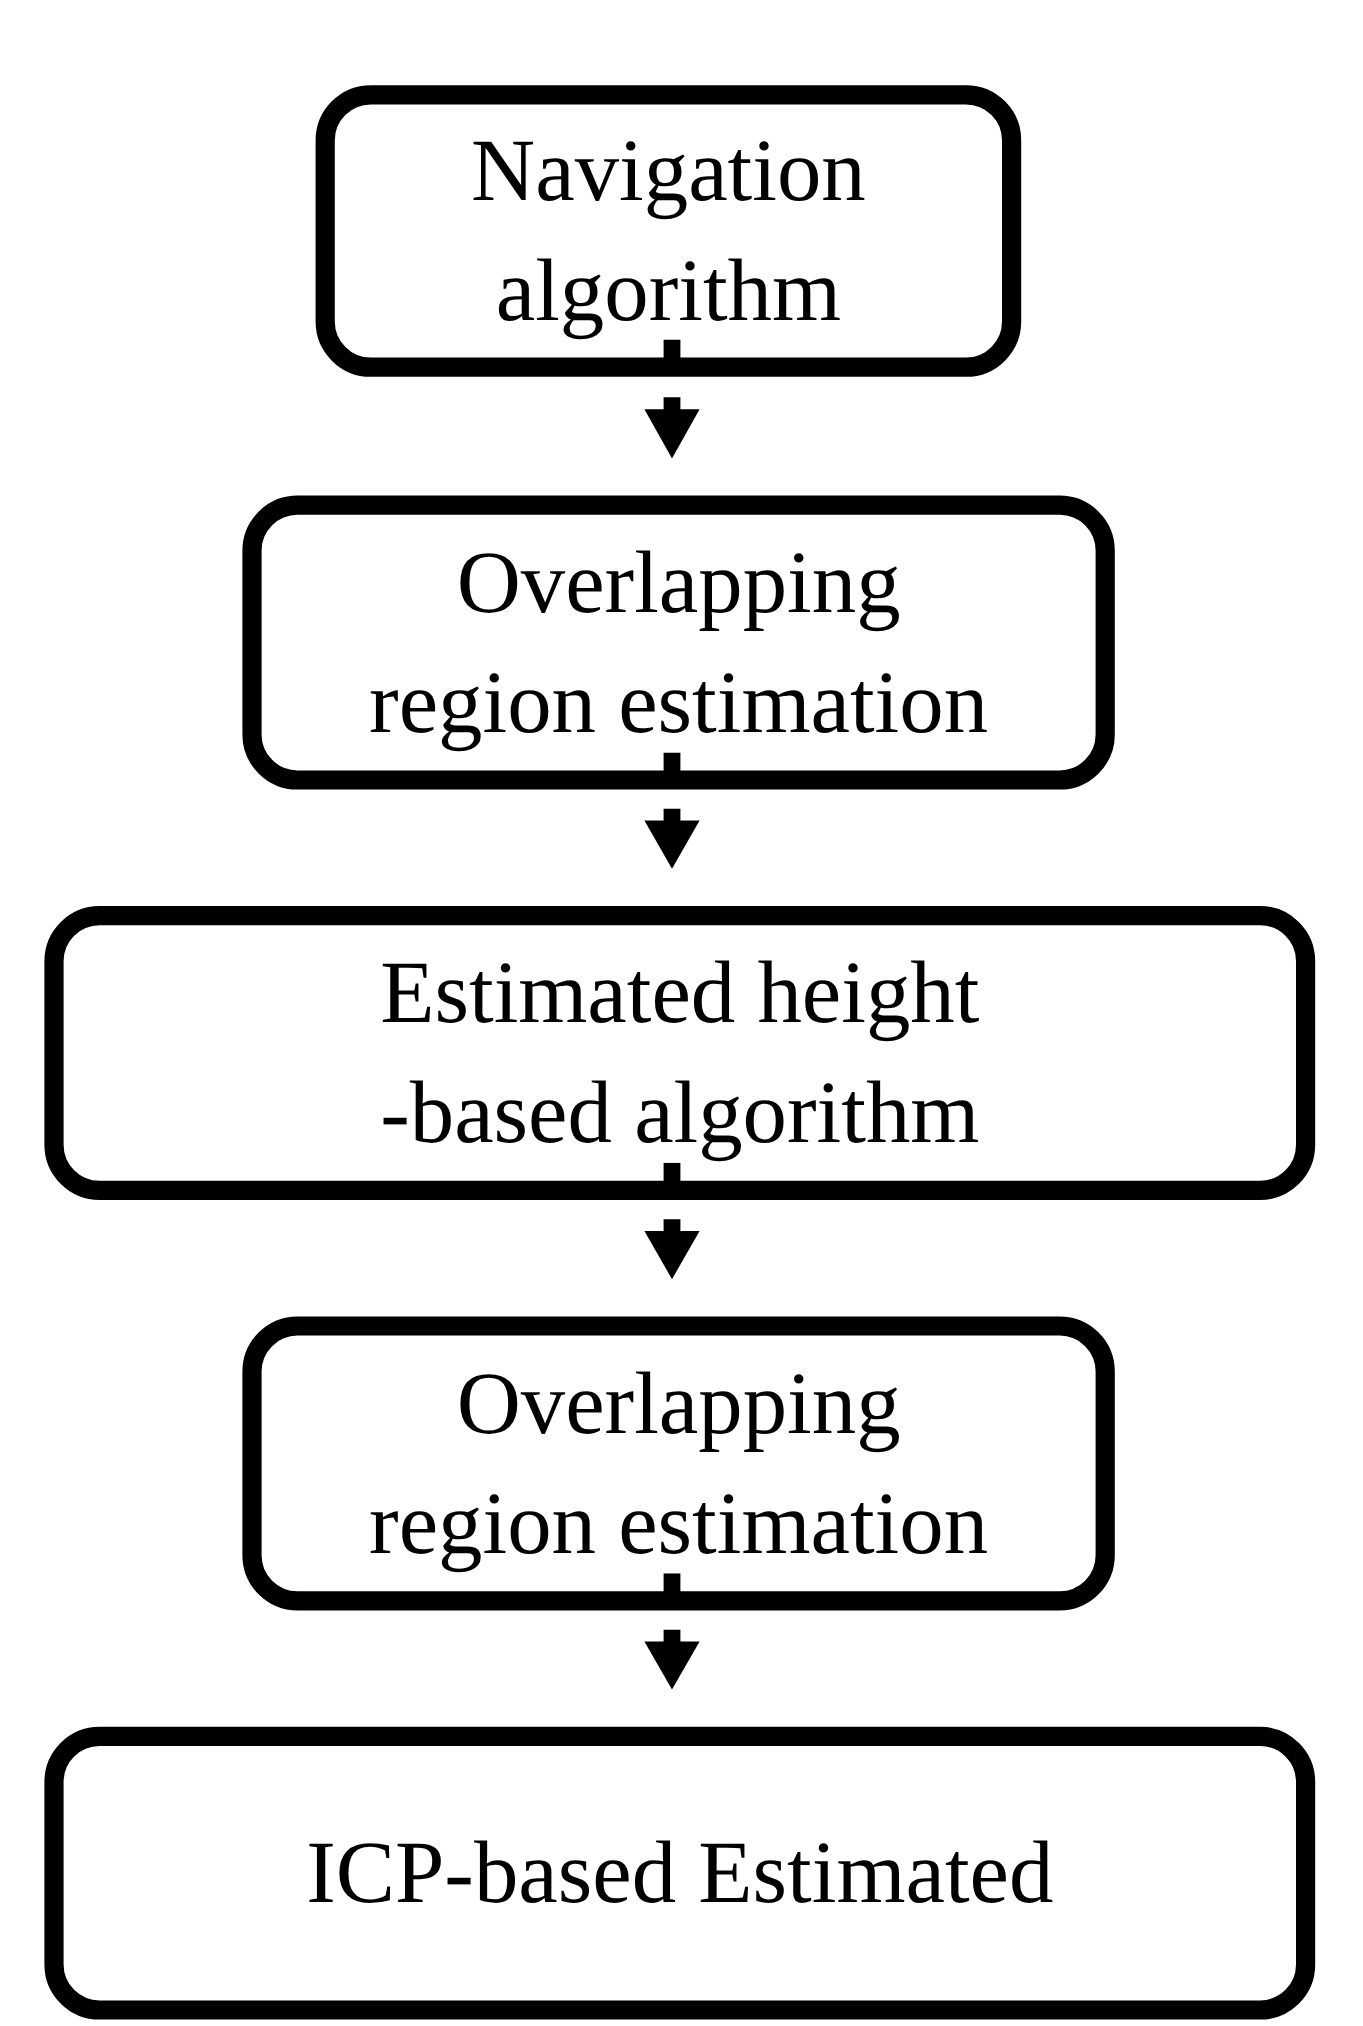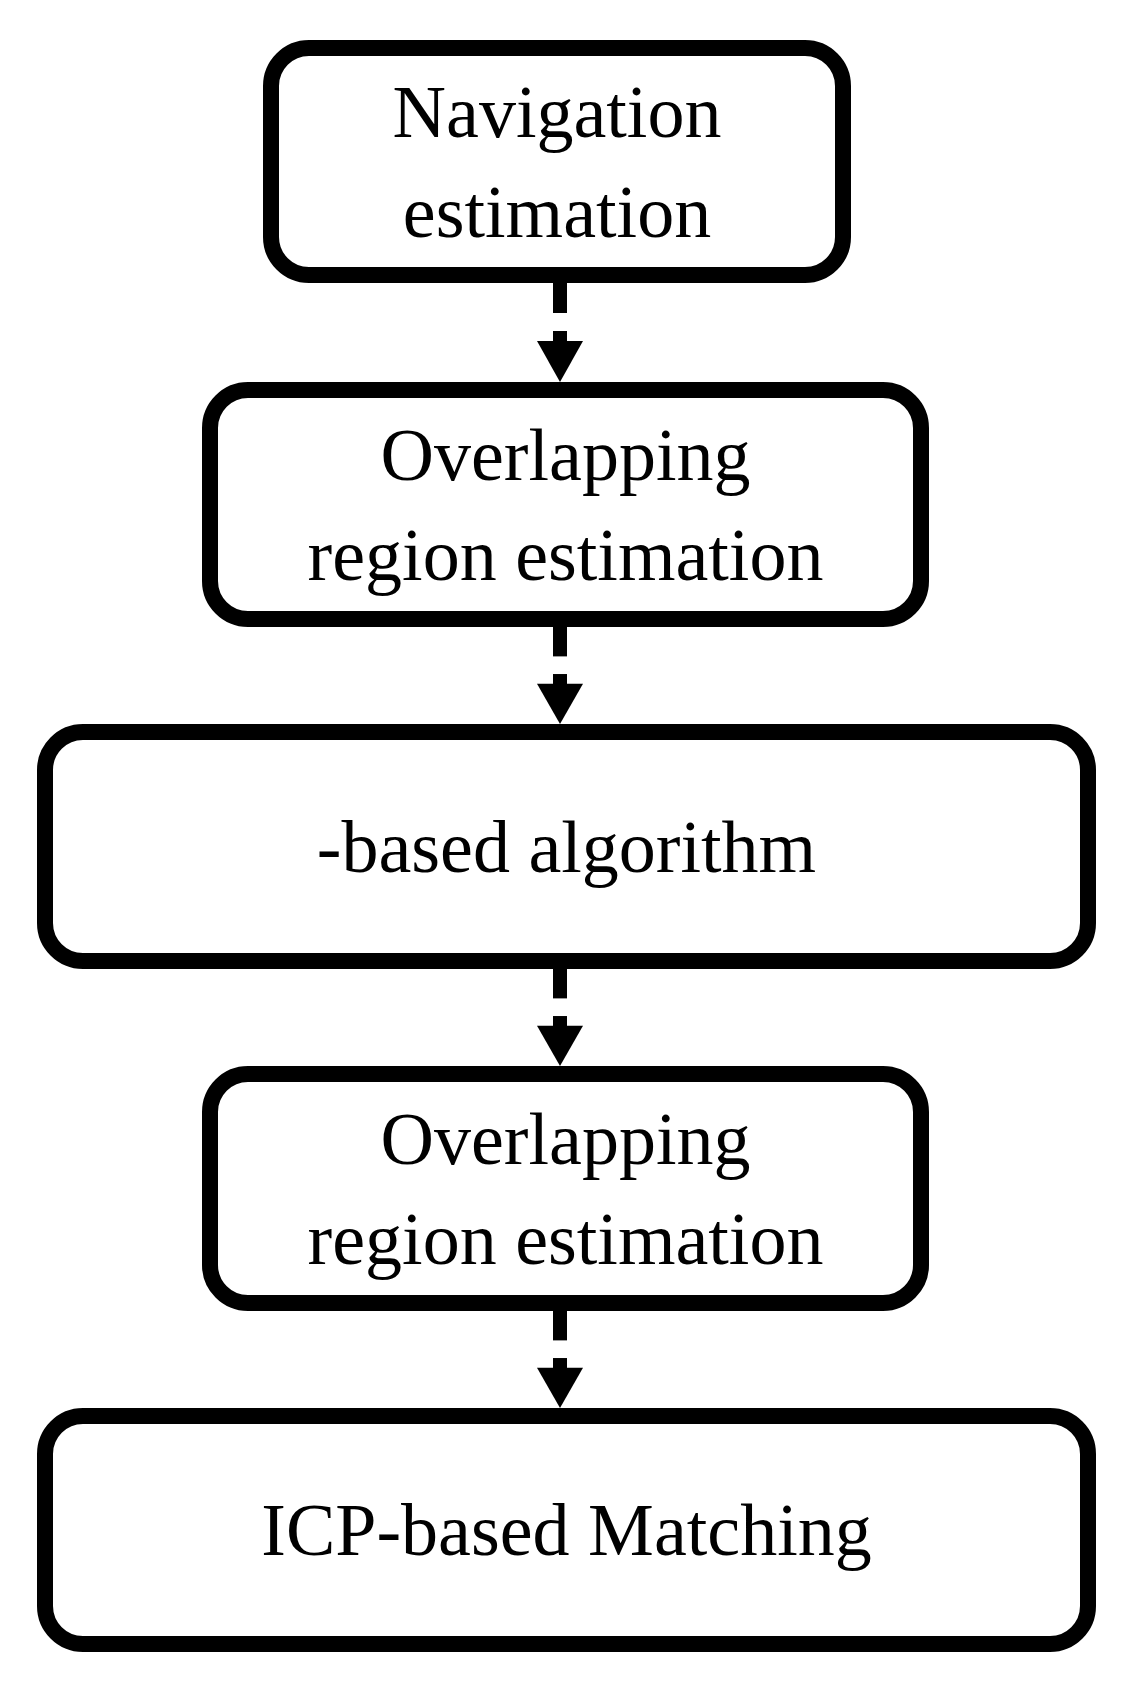--- a/index.html
+++ b/index.html
@@ -22,20 +22,21 @@
     border-radius: 46px;
     background: #ffffff;
     display: flex;
     flex-direction: column;
     align-items: center;
     justify-content: center;
     text-align: center;
     color: #000000;
     font-size: 74px;
     line-height: 100px;
+    margin-top: 31px;
   }
   .flow-box .line {
     display: block;
     white-space: nowrap;
   }
   .box-1 { left: 263px; top: 40px;   width: 588px;  height: 243px; }
   .box-2 { left: 202px; top: 382px;  width: 727px;  height: 245px; }
   .box-3 { left: 37px;  top: 724px;  width: 1059px; height: 245px; }
   .box-4 { left: 202px; top: 1066px; width: 727px;  height: 245px; }
   .box-5 { left: 37px;  top: 1408px; width: 1059px; height: 244px; }
@@ -50,41 +51,42 @@
   .conn-3 { left: 530px; top: 969px;  height: 97px; }
   .conn-4 { left: 530px; top: 1311px; height: 97px; }
 </style>
 </head>
 <body>
 
 <div class="canvas">
 
   <div class="flow-box box-1">
     <span class="line">Navigation</span>
-    <span class="line">estimation</span>
+    <span class="line">algorithm</span>
   </div>
 
   <svg class="connector conn-1" viewBox="0 0 60 99" preserveAspectRatio="none">
     <line x1="30" y1="0" x2="30" y2="30" stroke="#000000" stroke-width="14"></line>
     <line x1="30" y1="48" x2="30" y2="62" stroke="#000000" stroke-width="14"></line>
     <polygon points="7,58 53,58 30,99" fill="#000000"></polygon>
   </svg>
 
   <div class="flow-box box-2">
     <span class="line">Overlapping</span>
     <span class="line">region estimation</span>
   </div>
 
   <svg class="connector conn-2" viewBox="0 0 60 99" preserveAspectRatio="none">
     <line x1="30" y1="0" x2="30" y2="30" stroke="#000000" stroke-width="14"></line>
     <line x1="30" y1="48" x2="30" y2="62" stroke="#000000" stroke-width="14"></line>
     <polygon points="7,58 53,58 30,99" fill="#000000"></polygon>
   </svg>
 
   <div class="flow-box box-3">
+    <span class="line">Estimated height</span>
     <span class="line">-based algorithm</span>
   </div>
 
   <svg class="connector conn-3" viewBox="0 0 60 99" preserveAspectRatio="none">
     <line x1="30" y1="0" x2="30" y2="30" stroke="#000000" stroke-width="14"></line>
     <line x1="30" y1="48" x2="30" y2="62" stroke="#000000" stroke-width="14"></line>
     <polygon points="7,58 53,58 30,99" fill="#000000"></polygon>
   </svg>
 
   <div class="flow-box box-4">
@@ -92,16 +94,16 @@
     <span class="line">region estimation</span>
   </div>
 
   <svg class="connector conn-4" viewBox="0 0 60 99" preserveAspectRatio="none">
     <line x1="30" y1="0" x2="30" y2="30" stroke="#000000" stroke-width="14"></line>
     <line x1="30" y1="48" x2="30" y2="62" stroke="#000000" stroke-width="14"></line>
     <polygon points="7,58 53,58 30,99" fill="#000000"></polygon>
   </svg>
 
   <div class="flow-box box-5">
-    <span class="line">ICP-based Matching</span>
+    <span class="line">ICP-based Estimated</span>
   </div>
 
 </div>
 
 </body></html>

